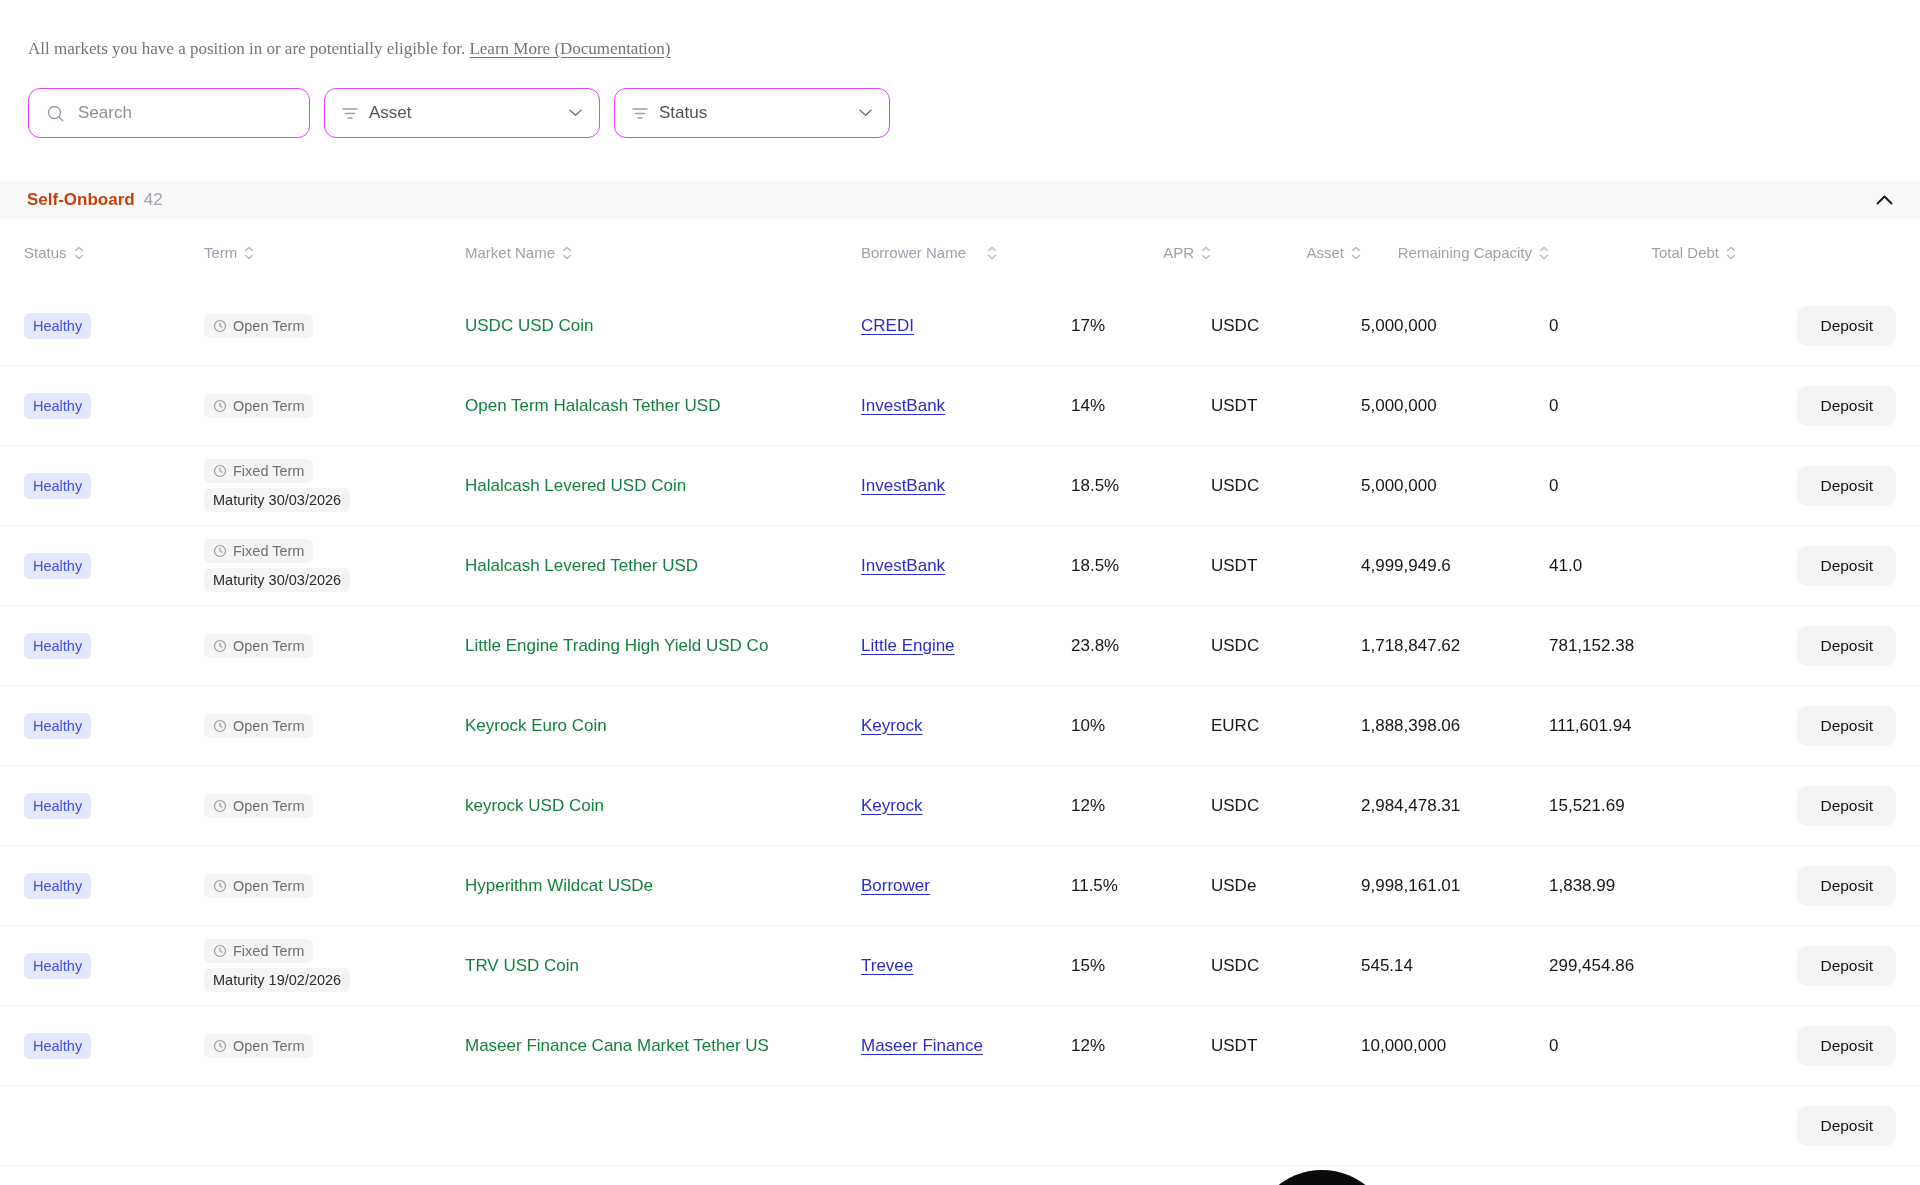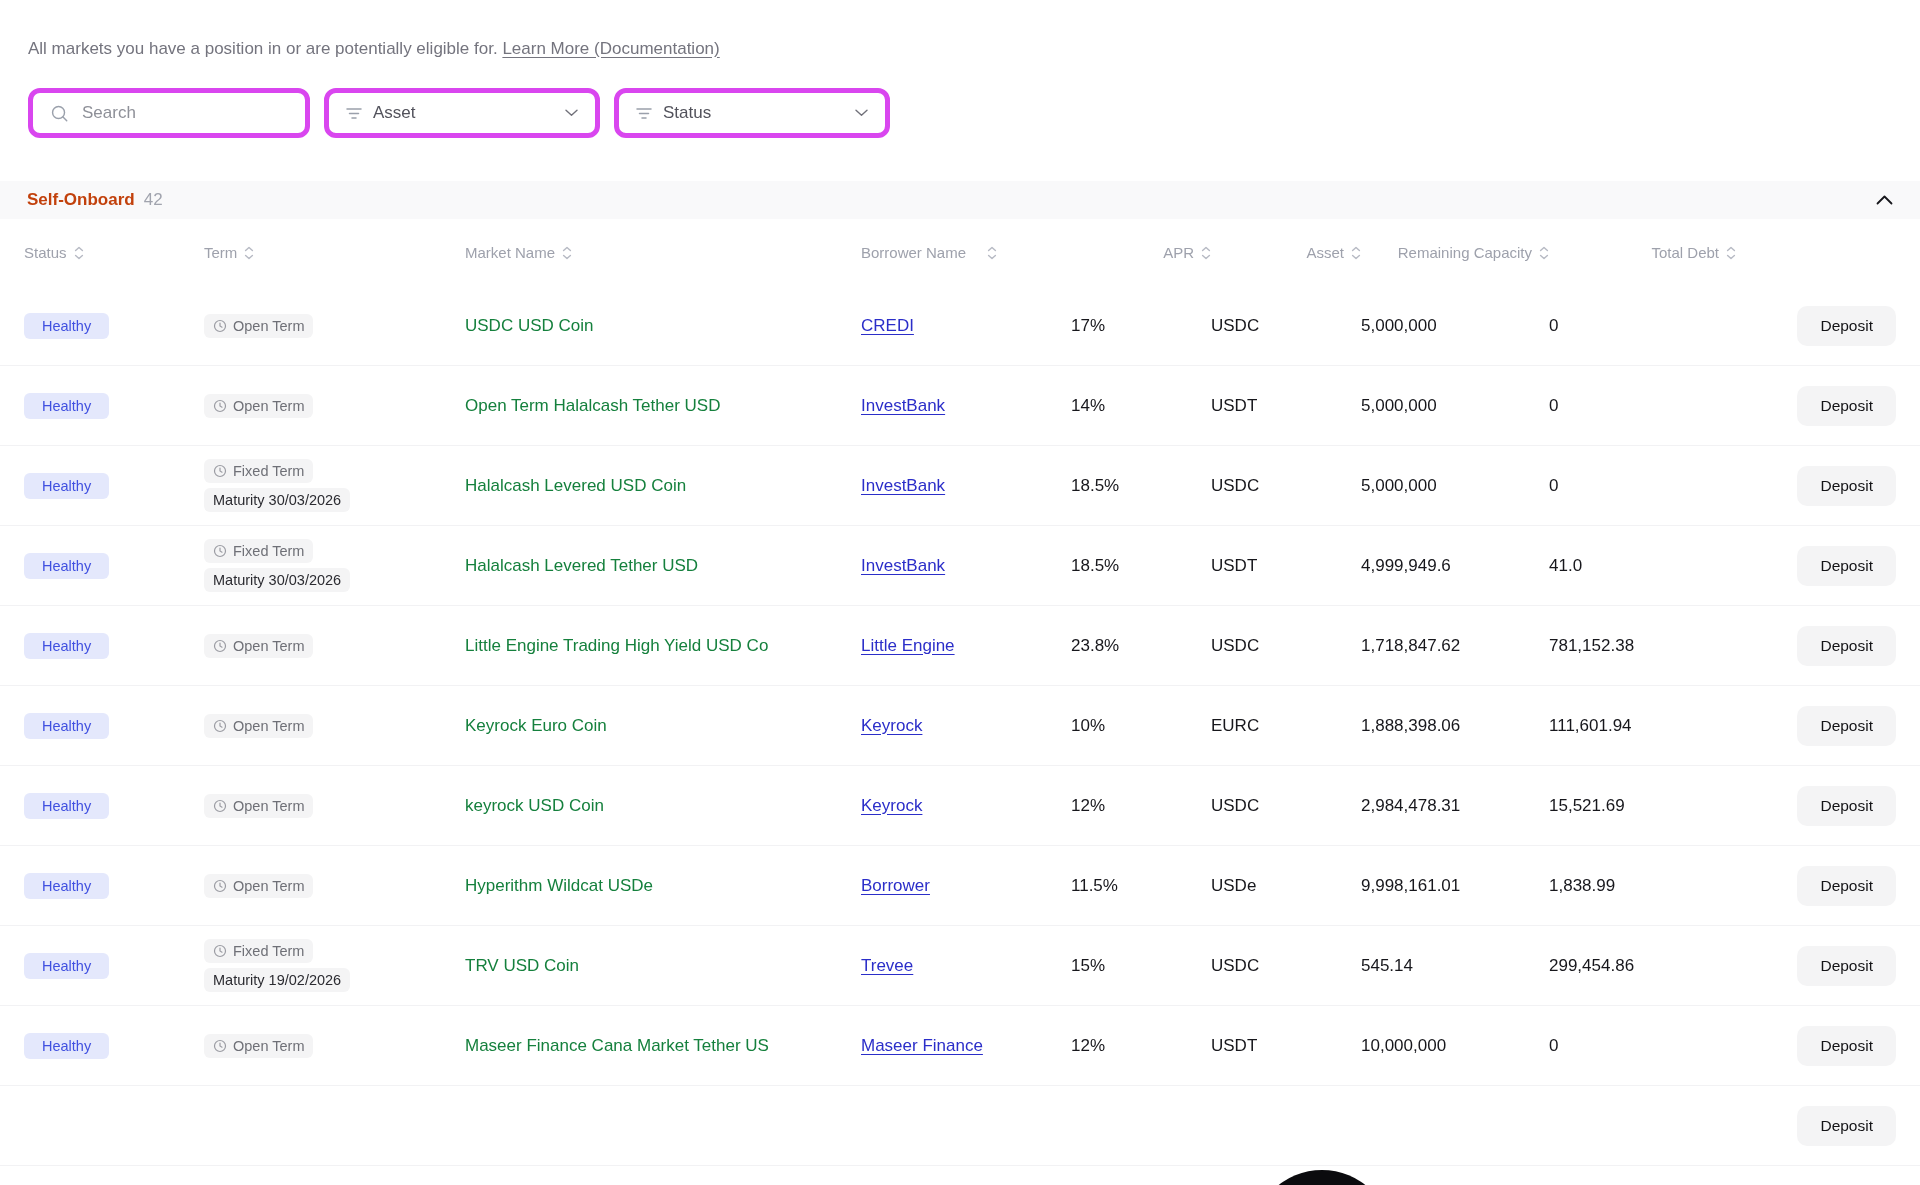--- a/index.html
+++ b/index.html
@@ -6,27 +6,27 @@
   html, body { margin: 0; padding: 0; }
   body {
     width: 1920px; height: 1185px; overflow: hidden; position: relative;
     background: #ffffff; color: #17171c;
     font-family: "Liberation Sans", "DejaVu Sans", sans-serif;
   }
 
   
   .page-header { padding: 26px 28px 0 28px; }
   .page-title { margin: 0; font-size: 34px; line-height: 40px; font-weight: 700; letter-spacing: -0.4px; color: #0c0d12; }
-  .subtitle { margin: 12px 0 0 0; font-size: 17px; line-height: 22px; color: #74747e; }
+  .subtitle { margin: 12px 0 0 0; font-size: 17px; line-height: 22px; color: #74747e; font-family: Liberation Serif, serif; }
   .subtitle a { color: #74747e; text-decoration: underline; text-underline-offset: 3px; cursor: pointer; }
 
   
   .filters { display: flex; gap: 14px; margin: 28px 28px 0 28px; }
   .search-box, .select {
-    height: 50px; border: 5px solid #d946ef; border-radius: 12px;
+    height: 50px; border: 1px solid #d946ef; border-radius: 12px;
     display: flex; align-items: center; gap: 11px; padding: 0 17px; background: #fff;
   }
   .search-box { width: 282px; }
   .search-input {
     border: none; outline: none; flex: 1; font-size: 17px; color: #3f3f46; min-width: 0;
     font-family: "Liberation Sans", "DejaVu Sans", sans-serif; background: transparent;
   }
   .search-input::placeholder { color: #8e9098; }
   .select { width: 276px; cursor: pointer; font-size: 17px; color: #52525b; }
   .select .chev { margin-left: auto; }
@@ -49,21 +49,21 @@
   .thead { height: 67px; font-size: 15px; color: #9ea1ac; }
   .th { display: flex; align-items: center; gap: 7px; cursor: pointer; white-space: nowrap; }
   .th.right { justify-content: flex-end; }
 
   .trow { height: 80px; border-bottom: 1px solid #f2f2f4; font-size: 17px; cursor: pointer; background: #fff; }
   .cell { min-width: 0; }
   .right { text-align: left; }
 
   .badge {
     display: inline-flex; align-items: center; background: #e4e8fc; color: #4050e0;
-    border-radius: 6px; padding: 5px 18px; font-size: 14.5px; font-weight: 500;
+    border-radius: 6px; padding: 5px 9px; font-size: 14.5px; font-weight: 500;
   }
   .term-cell { display: flex; flex-direction: column; align-items: flex-start; gap: 5px; }
   .pill {
     display: inline-flex; align-items: center; gap: 6px; background: #f4f4f5;
     border-radius: 6px; padding: 4px 9px; font-size: 14.5px; color: #6f7077; white-space: nowrap;
   }
   .pill.maturity { color: #2b2b31; }
   .market { font-weight: 500; color: #15803d; white-space: nowrap; overflow: hidden; }
   .borrower { color: #2b2ec9; font-weight: 500; text-decoration: underline; text-underline-offset: 3px; white-space: nowrap; cursor: pointer; }
   .deposit-cell { display: flex; justify-content: flex-end; }

